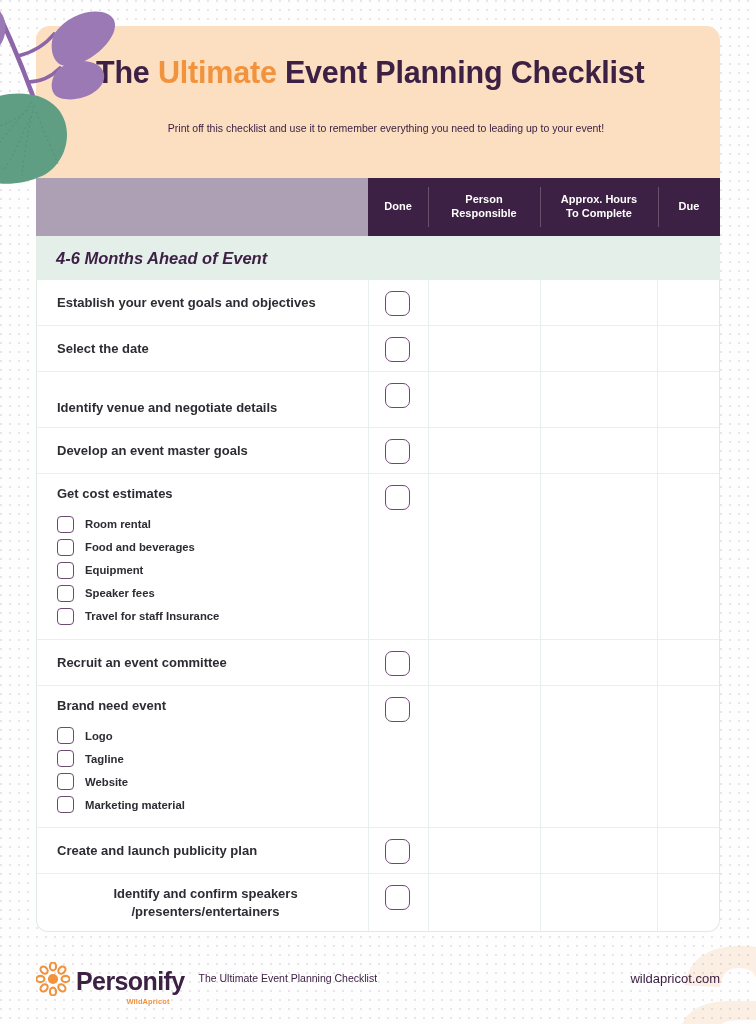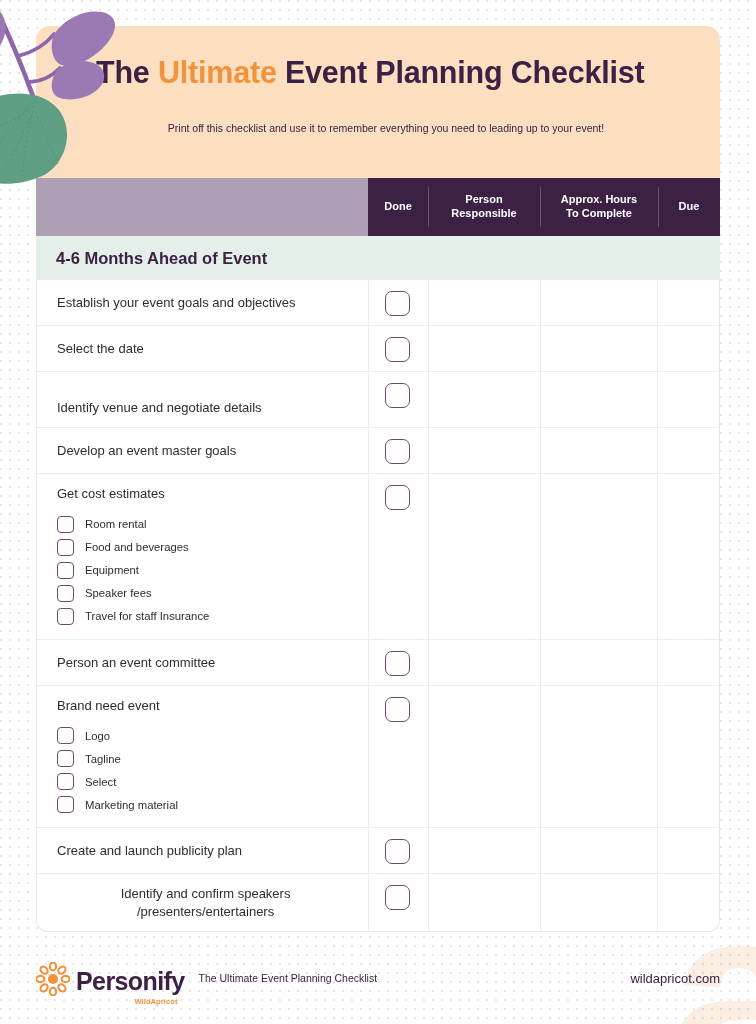--- a/index.html
+++ b/index.html
@@ -134,20 +134,21 @@
     background: #e4efea;
     height: 44px;
     display: flex;
     align-items: center;
   }
   .section-title {
     padding-left: 20px;
     font-size: 16.5px;
     font-weight: bold;
     color: #3d2144;
+    font-style: italic;
   }
 
   .tbody {
     background: #ffffff;
     border: 1px solid #dfeae5;
     border-top: none;
     border-bottom-left-radius: 12px;
     border-bottom-right-radius: 12px;
     overflow: hidden;
   }
@@ -155,20 +156,21 @@
   .row {
     display: flex;
     position: relative;
     border-bottom: 1px solid #e6f0ec;
     min-height: 45px;
   }
   .row:last-child { border-bottom: none; }
 
   .cell {
     position: relative;
+    font-weight: bold;
   }
   .cell + .cell::before {
     content: "";
     position: absolute;
     left: 0; top: 0; bottom: 0;
     width: 1px;
     background: #e6f0ec;
   }
 
   .cell-task {
@@ -248,21 +250,21 @@
     padding-bottom: 2px;
   }
   .logo-word {
     font-size: 25px;
     font-weight: bold;
     color: #3d2144;
     letter-spacing: -0.6px;
   }
   .logo-sub {
     position: absolute;
-    right: 7px;
+    right: 15px;
     bottom: -9px;
     font-size: 7.5px;
     font-weight: bold;
     color: #f2923c;
     letter-spacing: 0.1px;
   }
   .footer-caption {
     margin-left: 14px;
     font-size: 10.5px;
     color: #3d2144;
@@ -394,21 +396,21 @@
           </div>
           <div class="cell cell-done" style="width: 60px;">
             <div class="check-box"></div>
           </div>
           <div class="cell" style="width: 112px;"></div>
           <div class="cell" style="width: 118px;"></div>
           <div class="cell" style="width: 62px;"></div>
         </div>
         <div class="row">
           <div class="cell cell-task" style="width: 332px;">
-            <div class="task-label" style="white-space: pre-line;">Person an event committee</div>
+            <div class="task-label" style="white-space: pre-line;">Recruit an event committee</div>
           </div>
           <div class="cell cell-done" style="width: 60px;">
             <div class="check-box"></div>
           </div>
           <div class="cell" style="width: 112px;"></div>
           <div class="cell" style="width: 118px;"></div>
           <div class="cell" style="width: 62px;"></div>
         </div>
         <div class="row">
           <div class="cell cell-task" style="width: 332px;">
@@ -417,21 +419,21 @@
               <div class="subitem">
                 <div class="sub-box"></div>
                 <span class="sub-label">Logo</span>
               </div>
               <div class="subitem">
                 <div class="sub-box"></div>
                 <span class="sub-label">Tagline</span>
               </div>
               <div class="subitem">
                 <div class="sub-box"></div>
-                <span class="sub-label">Select</span>
+                <span class="sub-label">Website</span>
               </div>
               <div class="subitem">
                 <div class="sub-box"></div>
                 <span class="sub-label">Marketing material</span>
               </div>
             </div>
           </div>
           <div class="cell cell-done" style="width: 60px;">
             <div class="check-box"></div>
           </div>

